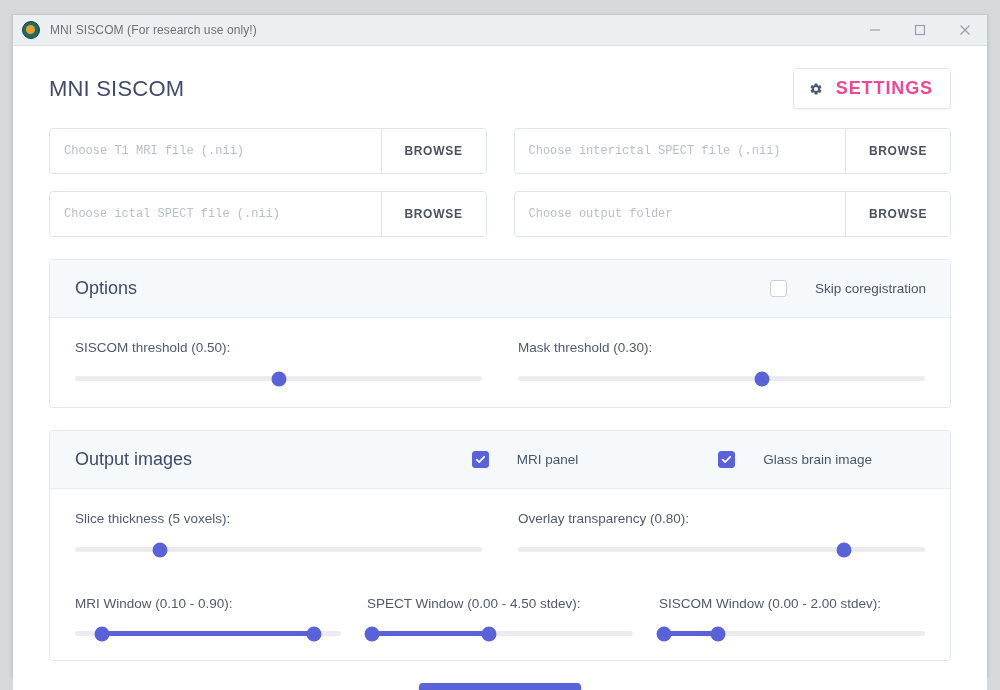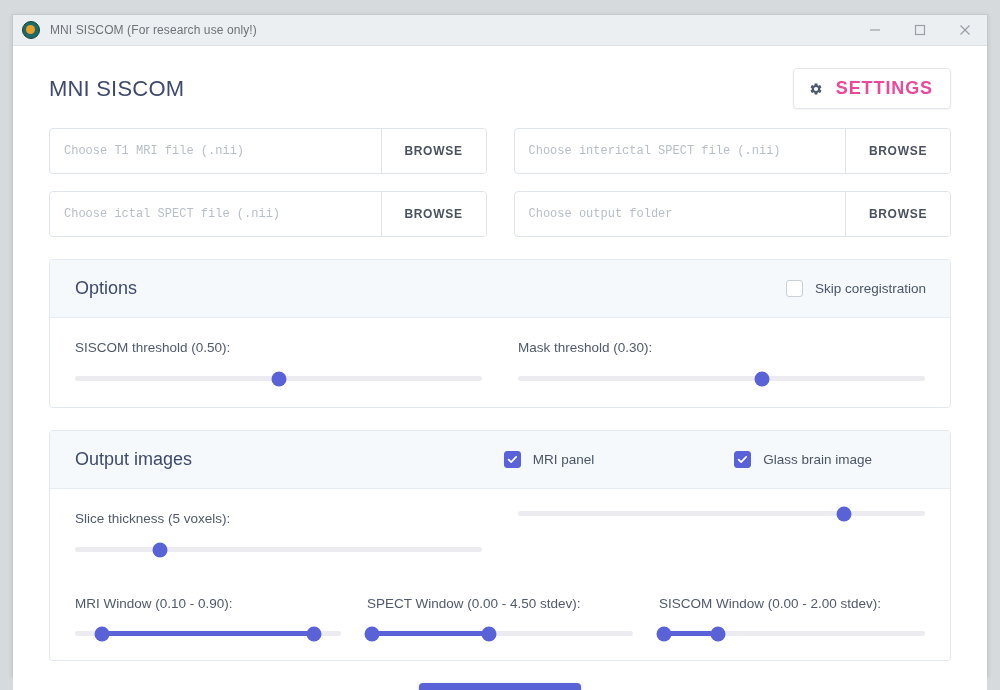--- a/index.html
+++ b/index.html
@@ -182,21 +182,21 @@
     color: #3f4a6b;
   }
   .panel-head-right {
     margin-left: auto;
     display: flex;
     align-items: center;
   }
   .check-item {
     display: flex;
     align-items: center;
-    gap: 12px;
+    gap: 28px;
   }
   .cbox {
     width: 17px;
     height: 17px;
     border-radius: 3px;
     border: 1px solid #c9d0d8;
     background: #ffffff;
     box-sizing: border-box;
     display: flex;
     align-items: center;
@@ -406,20 +406,21 @@
         <div class="panel-body">
 
           <div class="slider-row">
             <div class="slider-block">
               <div class="slider-label">Slice thickness (5 voxels):</div>
               <div class="track">
                 <span class="thumb" style="left: 21%;"></span>
               </div>
             </div>
             <div class="slider-block">
+              <div class="slider-label">Overlay transparency (0.80):</div>
               <div class="track">
                 <span class="thumb" style="left: 80%;"></span>
               </div>
             </div>
           </div>
 
           <div class="slider-row triple">
 
             <div class="slider-block tight">
               <div class="slider-label small">MRI Window (0.10 - 0.90):</div>

